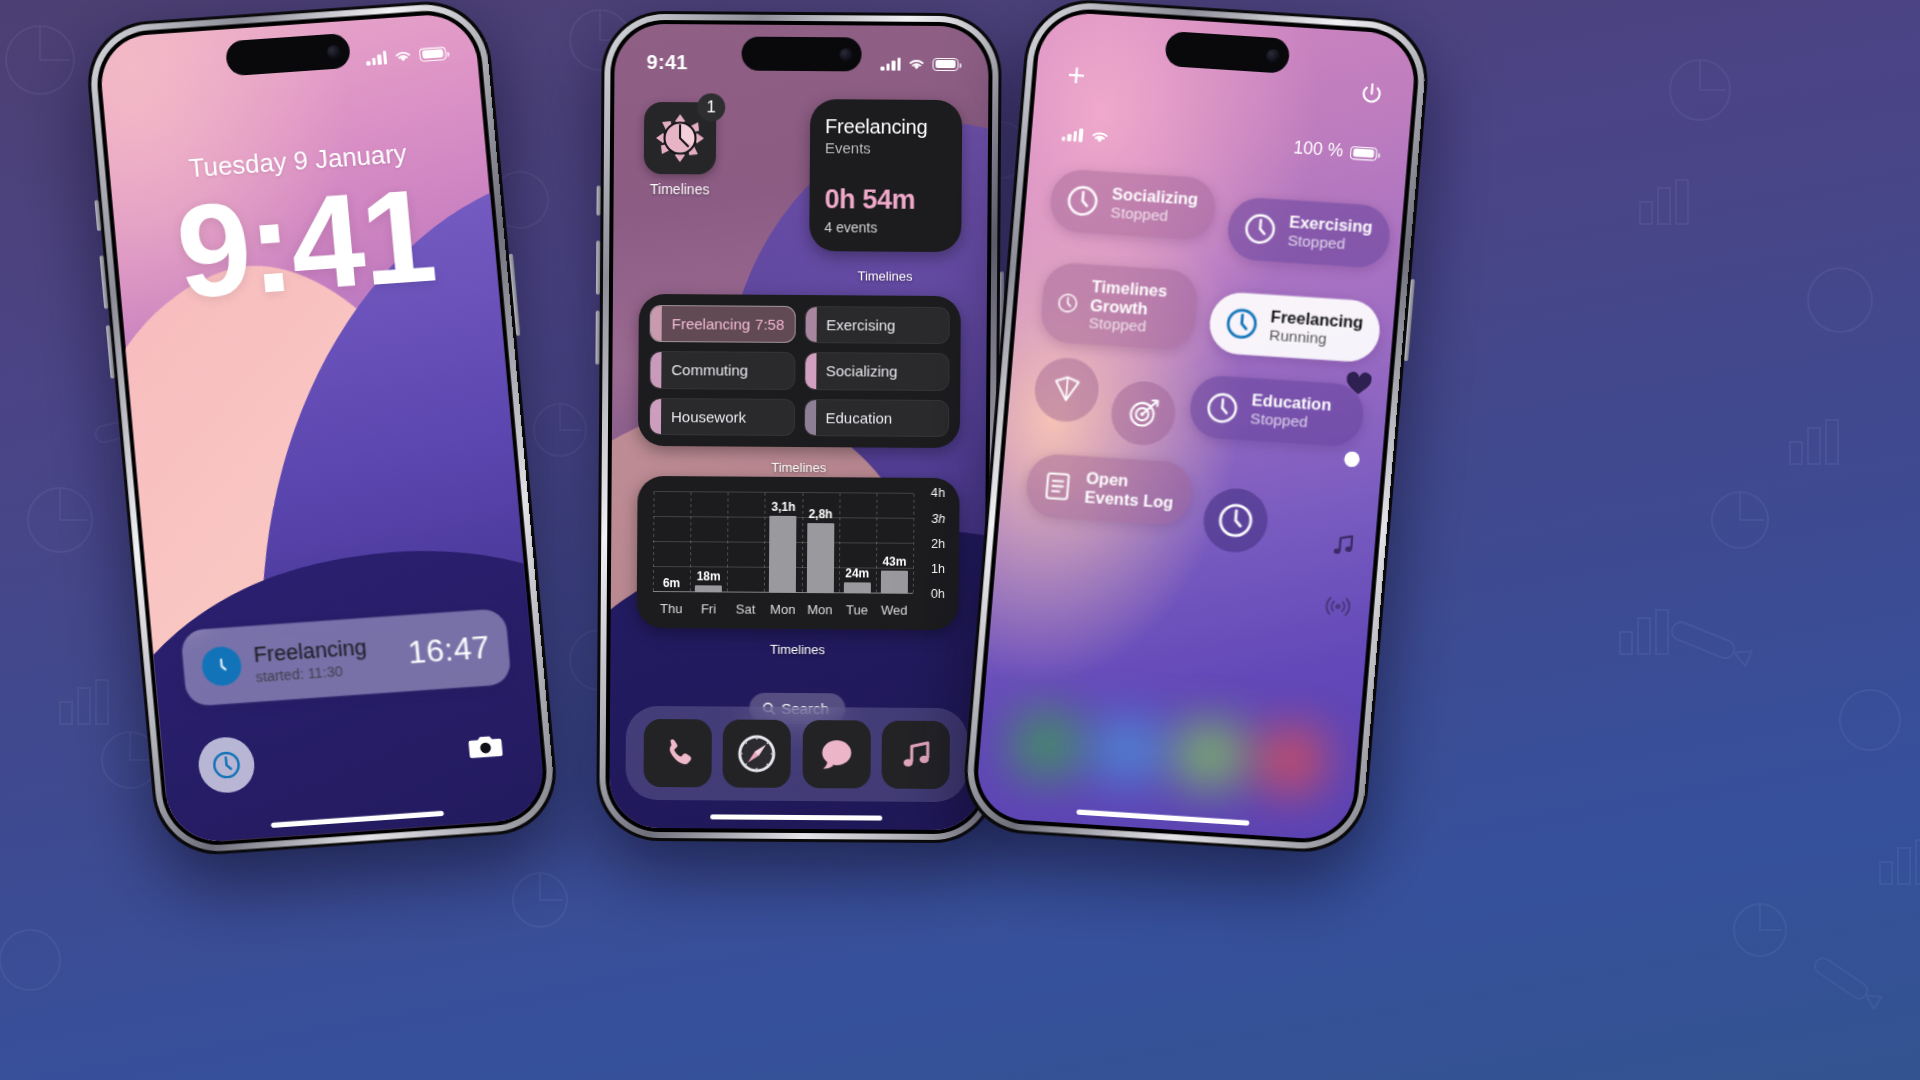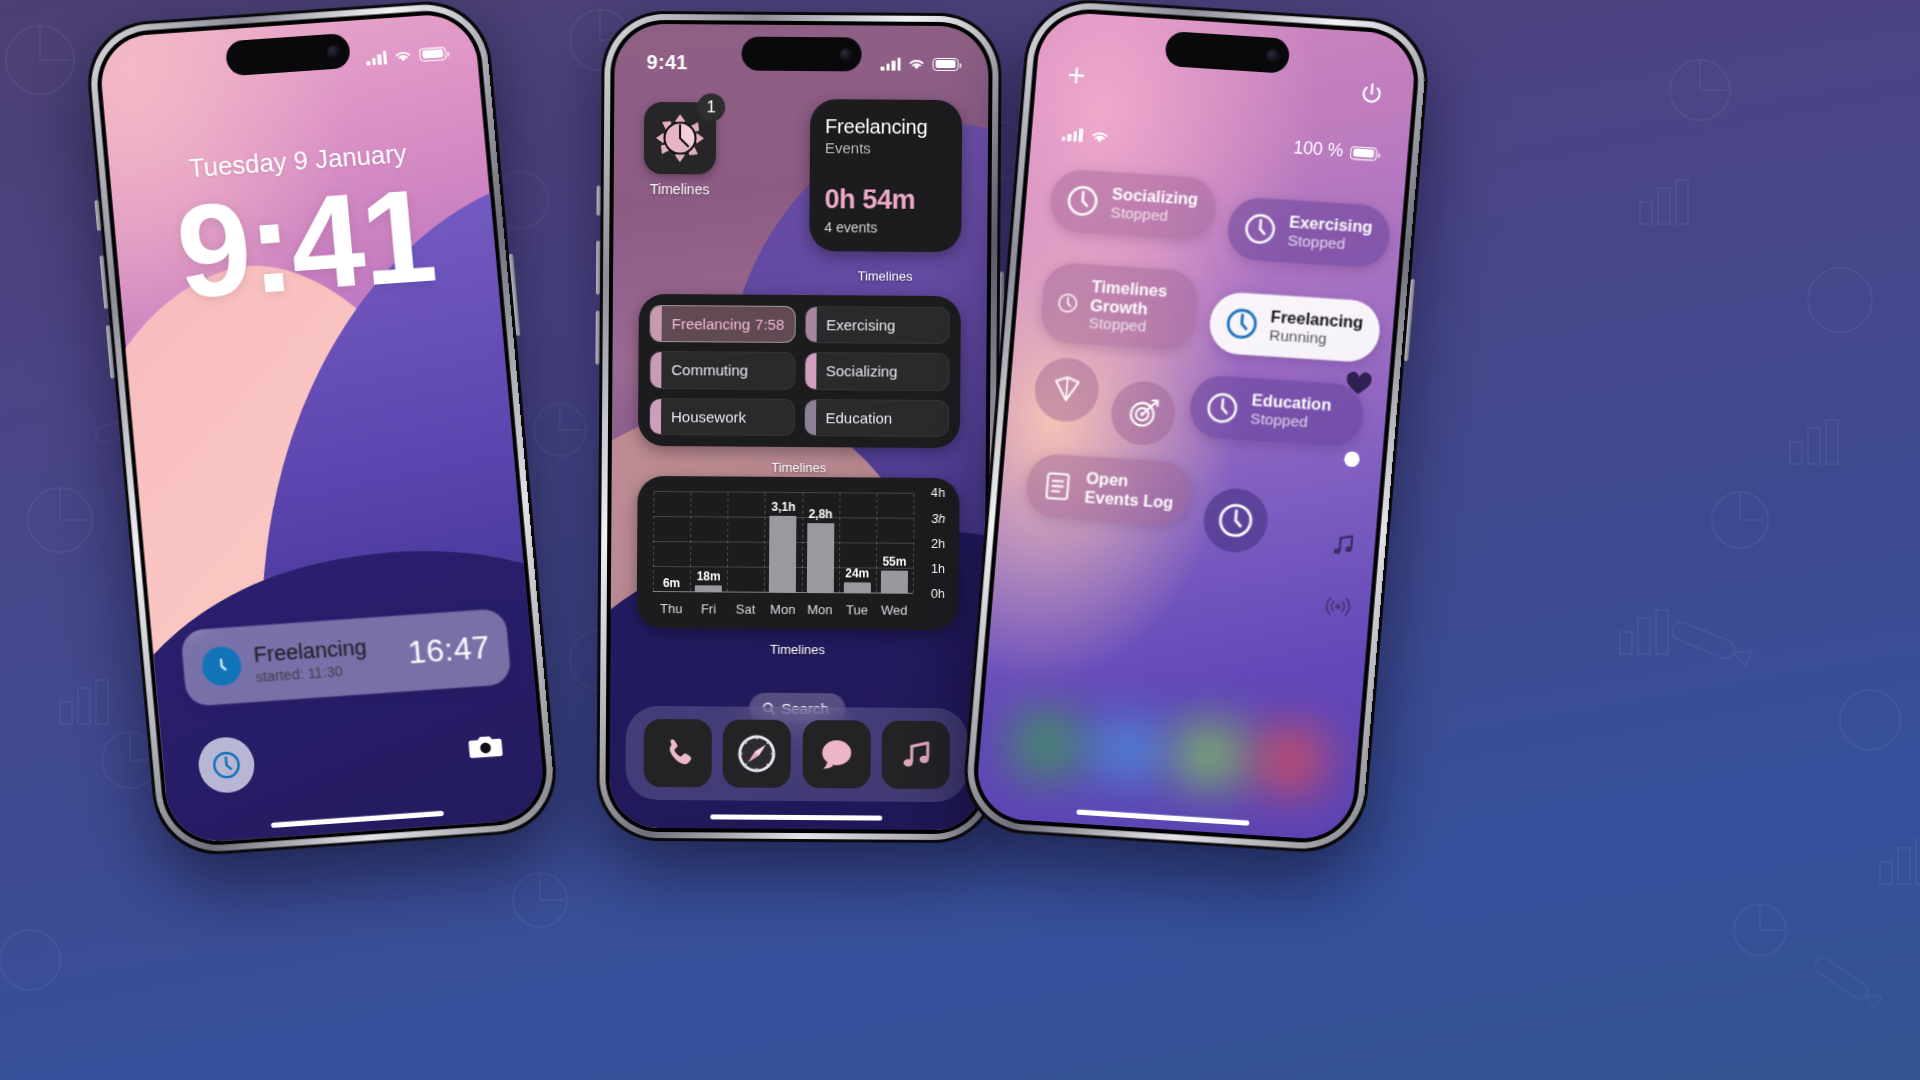--- a/index.html
+++ b/index.html
@@ -642,21 +642,21 @@
                     </div>
                     <div class="bcol">
                       <div class="bval">2,8h</div>
                       <div class="bbar" style="height: 70%; background: rgb(154, 154, 158);"></div>
                     </div>
                     <div class="bcol">
                       <div class="bval">24m</div>
                       <div class="bbar" style="height: 11.25%; background: rgb(154, 154, 158);"></div>
                     </div>
                     <div class="bcol">
-                      <div class="bval">55m</div>
+                      <div class="bval">43m</div>
                       <div class="bbar" style="height: 22.925%; background: rgb(154, 154, 158);"></div>
                     </div>
                   </div>
                 </div>
               <div class="xlabels" id="chart-xlabels">
                   <span>Thu</span>
                   <span>Fri</span>
                   <span>Sat</span>
                   <span>Mon</span>
                   <span>Mon</span>

